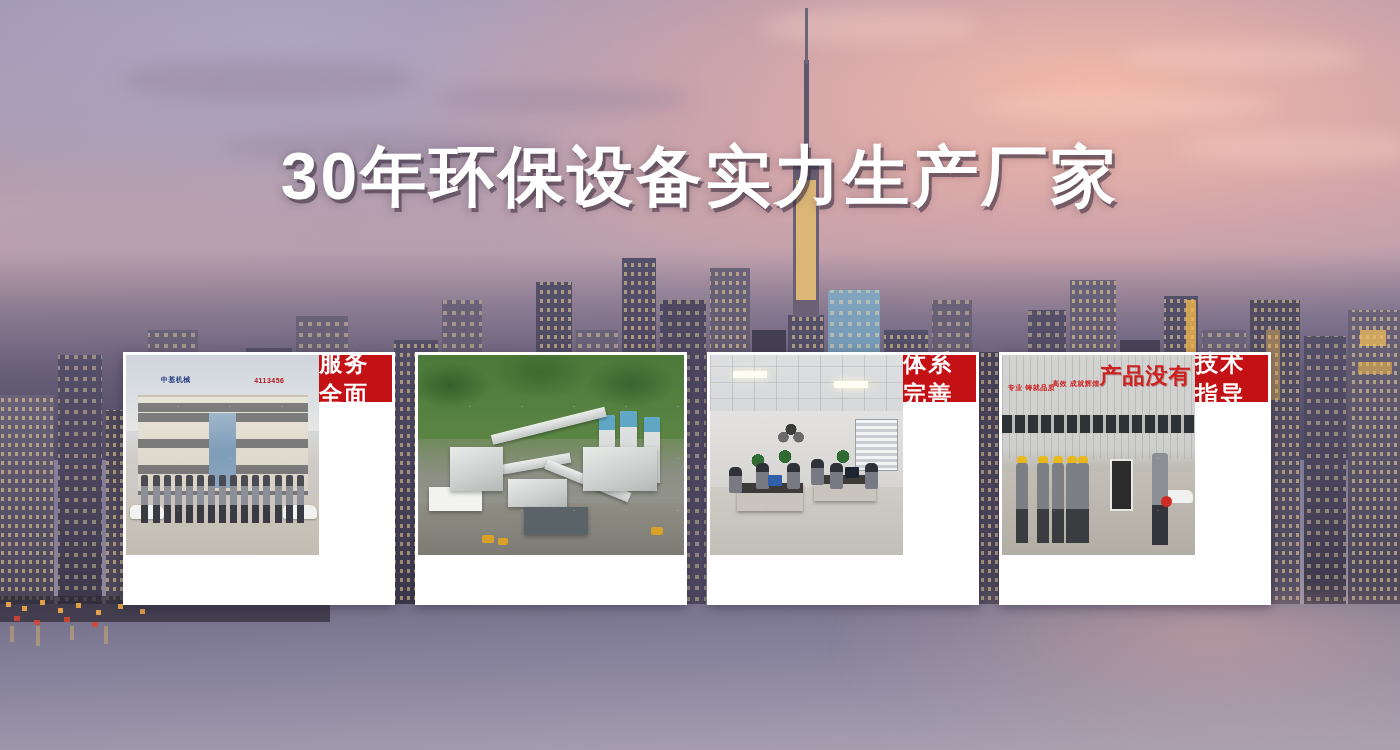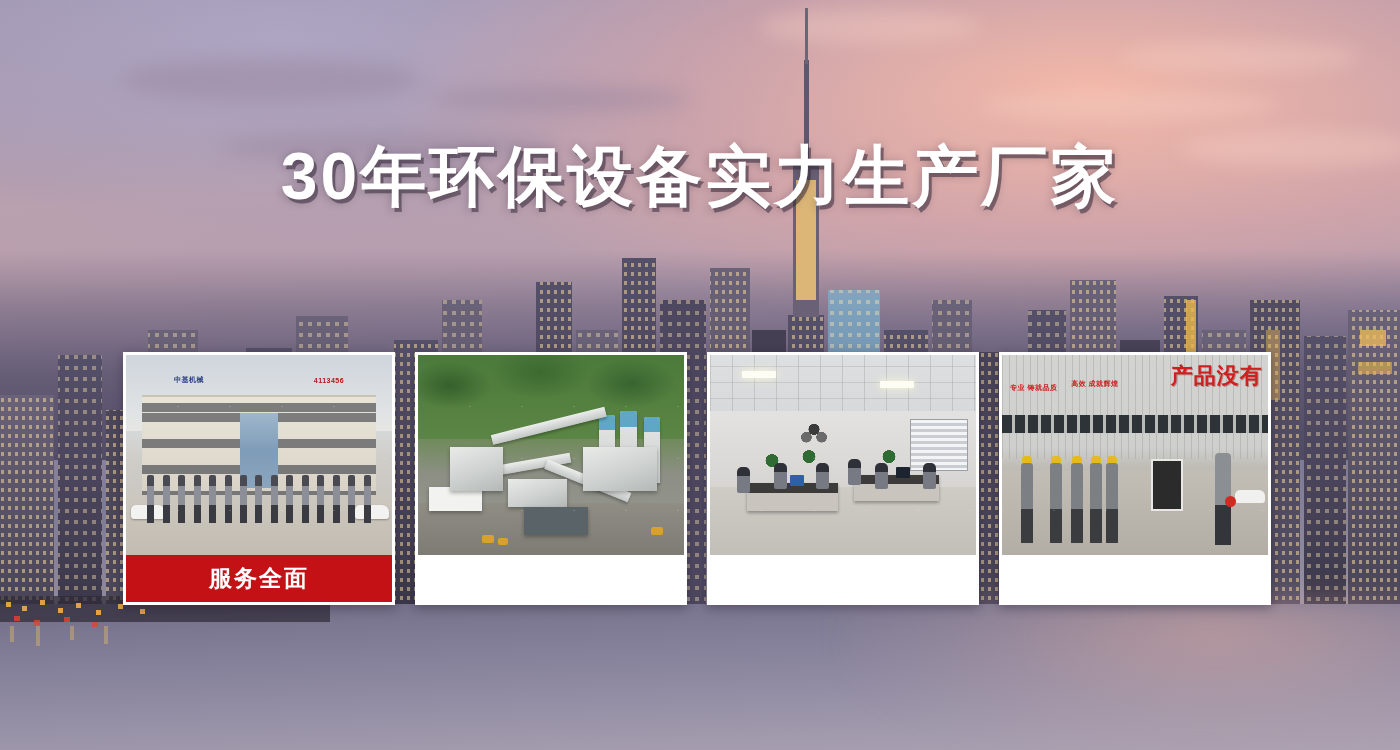--- a/index.html
+++ b/index.html
@@ -109,21 +109,21 @@
     left: 123px; top: 352px;
     width: 1155px; height: 253px;
     display: flex;
     gap: 20px;
   }
   .card {
     position: relative;
     width: 272px; height: 253px;
     background: #ffffff;
     border: 3px solid #ffffff;
-    display: flex; flex-direction: column;
+    display: flex; flex-direction: row;
     box-shadow: 0 3px 10px rgba(30,20,40,0.35);
   }
   .card-photo {
     position: relative;
     width: 100%; height: 200px;
     overflow: hidden;
     background: #9aa;
   }
   .card-caption {
     height: 47px;
@@ -469,20 +469,21 @@
         <div class="chairperson" style="left:10%; top:56%;"></div>
         <div class="chairperson" style="left:24%; top:54%;"></div>
         <div class="chairperson" style="left:40%; top:54%;"></div>
         <div class="chairperson" style="left:52%; top:52%;"></div>
         <div class="chairperson" style="left:62%; top:54%;"></div>
         <div class="chairperson" style="left:80%; top:54%;"></div>
         <div class="mon" style="left:30%; top:60%; background:#2f5fa8;"></div>
         <div class="mon" style="left:70%; top:56%;"></div>
         <div class="wm"></div>
       </div>
+      <div class="card-caption">体系完善</div>
     </div>
 
     <div class="card">
       <div class="card-photo p4">
         <div class="facade"></div>
         <div class="bigtext">产品没有</div>
         <div class="smalltext">专业 铸就品质</div>
         <div class="smalltext" style="left:26%; top:12%;">高效 成就辉煌</div>
         <div class="winrow"></div>
         <div class="ground4"></div>
@@ -490,16 +491,17 @@
         <div class="whitecar"></div>
         <div class="worker" style="left:7%;"></div>
         <div class="worker" style="left:18%;"></div>
         <div class="worker" style="left:26%;"></div>
         <div class="worker" style="left:33%;"></div>
         <div class="worker" style="left:39%;"></div>
         <div class="boss"></div>
         <div class="helmet-red"></div>
         <div class="wm"></div>
       </div>
+      <div class="card-caption">技术指导</div>
     </div>
 
   </div>
 </div>
 
 </body></html>

